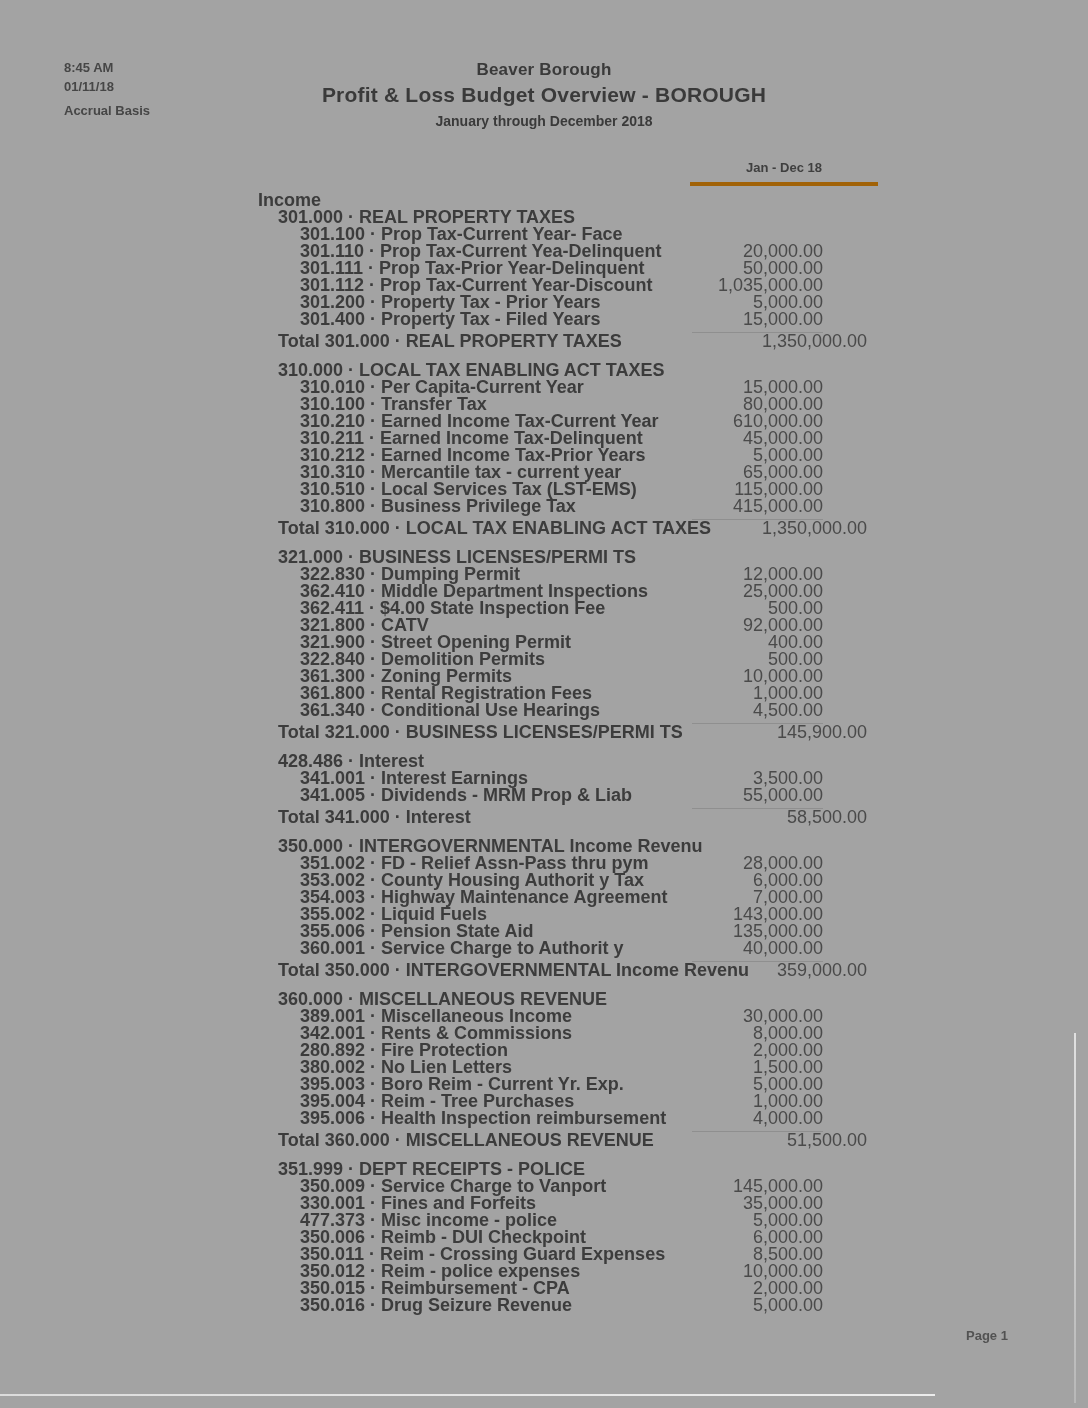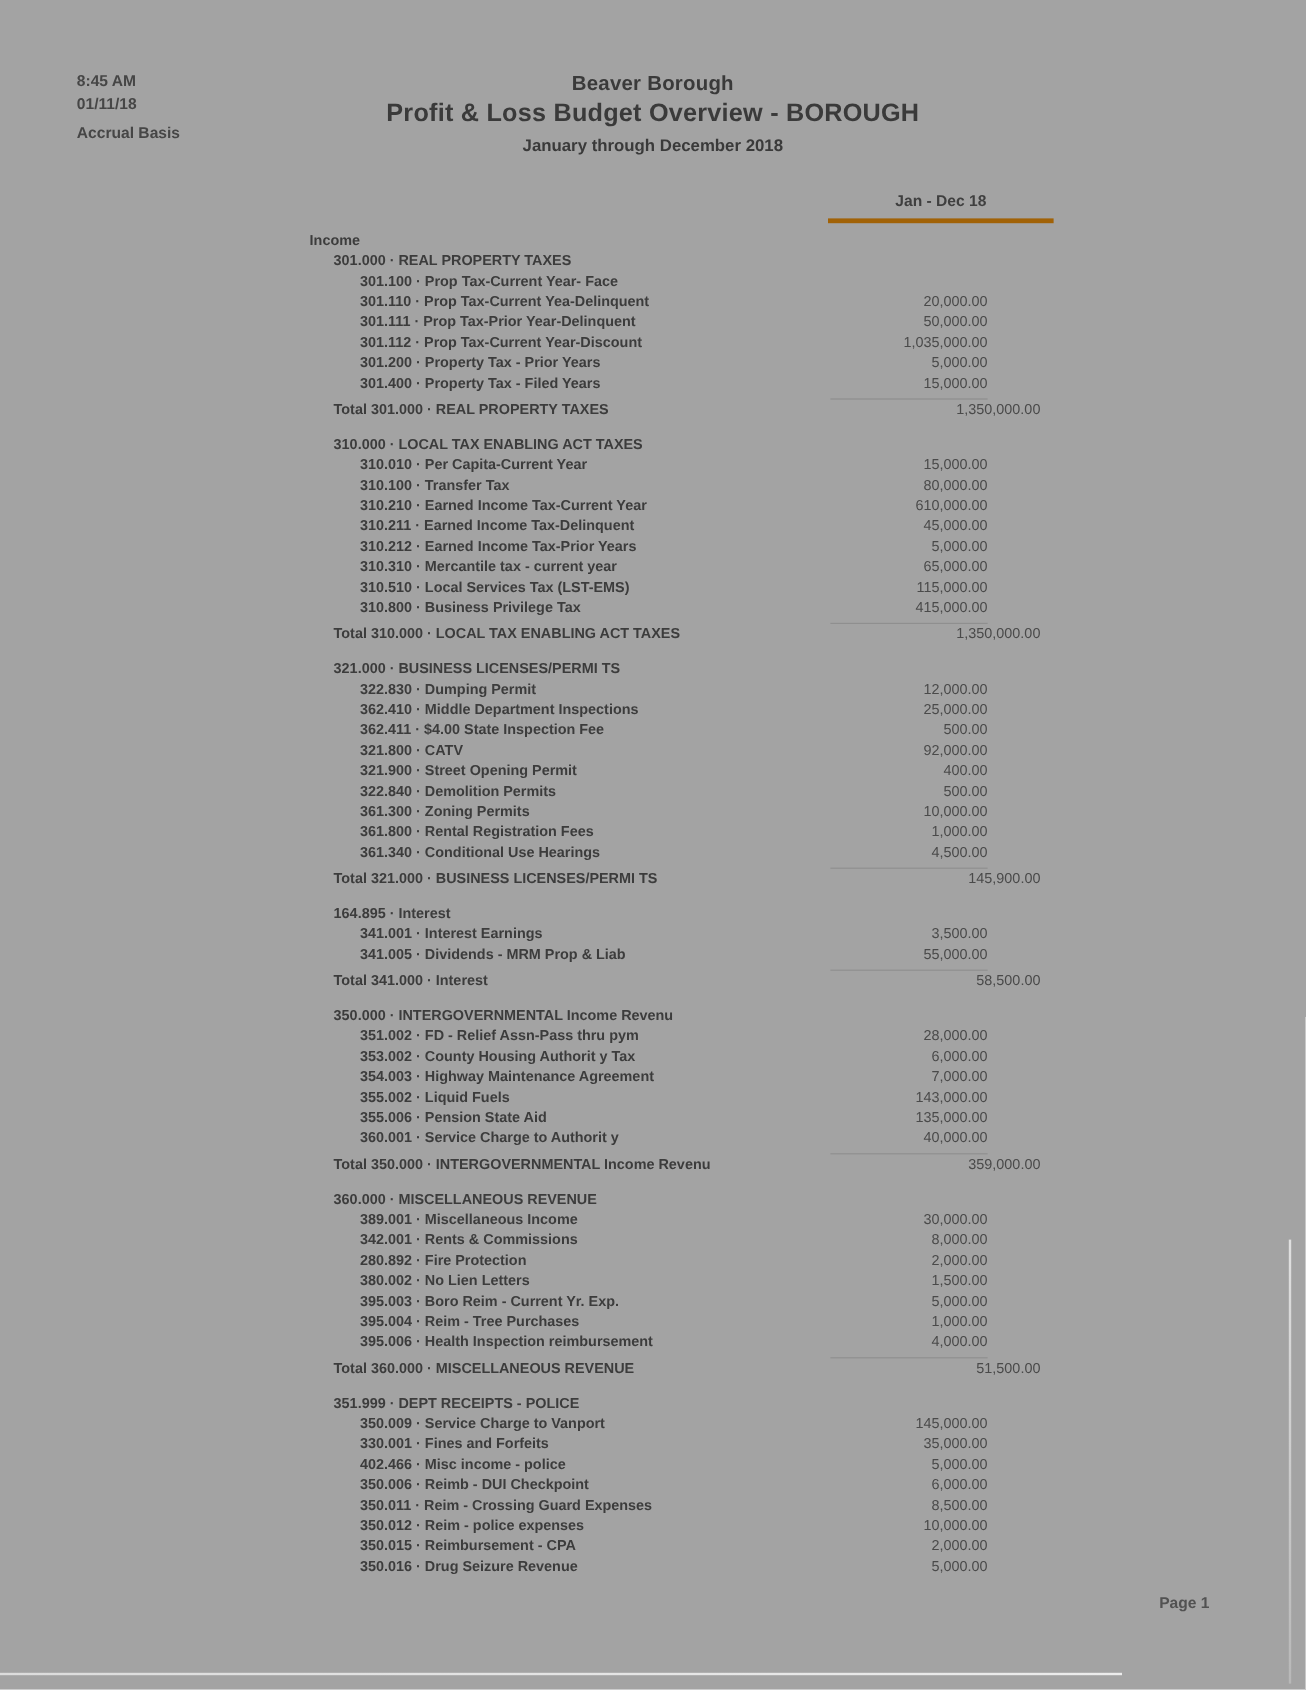--- a/index.html
+++ b/index.html
@@ -21,21 +21,21 @@
   .company { font-size:17px; font-weight:bold; letter-spacing:0.2px; }
   .report-title { font-size:21px; font-weight:bold; margin-top:3px; letter-spacing:0.2px; }
   .subtitle { font-size:14px; font-weight:bold; margin-top:6px; }
   
   .colhead {
     position:absolute; top:160px; left:690px; width:188px;
     text-align:center; font-size:13px; font-weight:bold;
     border-bottom:4px solid #a16207; padding-bottom:7px; color:#3f3f3f;
   }
   
-  .body { position:absolute; top:192px; left:0; width:960px; font-size:12px; }
+  .body { position:absolute; top:192px; left:0; width:960px; font-size:18px; }
   .row { position:relative; height:17px; line-height:17px; white-space:nowrap; }
   .lbl { font-weight:bold; color:#3c3c3c; }
   .amt {
     position:absolute; top:0; left:0; width:823px;
     text-align:right; font-weight:normal; color:#4a4a4a;
   }
   .row.total .amt { width:867px; }
   .indent0 { padding-left:258px; }
   .indent1 { padding-left:278px; }
   .indent2 { padding-left:300px; }
@@ -103,21 +103,21 @@
         <div class="row indent2"><span class="lbl">321.800 · CATV</span><span class="amt">92,000.00</span></div>
         <div class="row indent2"><span class="lbl">321.900 · Street Opening Permit</span><span class="amt">400.00</span></div>
         <div class="row indent2"><span class="lbl">322.840 · Demolition Permits</span><span class="amt">500.00</span></div>
         <div class="row indent2"><span class="lbl">361.300 · Zoning Permits</span><span class="amt">10,000.00</span></div>
         <div class="row indent2"><span class="lbl">361.800 · Rental Registration Fees</span><span class="amt">1,000.00</span></div>
         <div class="row indent2"><span class="lbl">361.340 · Conditional Use Hearings</span><span class="amt">4,500.00</span></div>
         <div class="sep"></div>
         <div class="row indent1 total"><span class="lbl">Total 321.000 · BUSINESS LICENSES/PERMI TS</span><span class="amt">145,900.00</span></div>
       </div>
       <div class="section">
-        <div class="row indent1"><span class="lbl">164.895 · Interest</span></div>
+        <div class="row indent1"><span class="lbl">428.486 · Interest</span></div>
         <div class="row indent2"><span class="lbl">341.001 · Interest Earnings</span><span class="amt">3,500.00</span></div>
         <div class="row indent2"><span class="lbl">341.005 · Dividends - MRM Prop &amp; Liab</span><span class="amt">55,000.00</span></div>
         <div class="sep"></div>
         <div class="row indent1 total"><span class="lbl">Total 341.000 · Interest</span><span class="amt">58,500.00</span></div>
       </div>
       <div class="section">
         <div class="row indent1"><span class="lbl">350.000 · INTERGOVERNMENTAL Income Revenu</span></div>
         <div class="row indent2"><span class="lbl">351.002 · FD - Relief Assn-Pass thru pym</span><span class="amt">28,000.00</span></div>
         <div class="row indent2"><span class="lbl">353.002 · County Housing Authorit y Tax</span><span class="amt">6,000.00</span></div>
         <div class="row indent2"><span class="lbl">354.003 · Highway Maintenance Agreement</span><span class="amt">7,000.00</span></div>
@@ -136,21 +136,21 @@
         <div class="row indent2"><span class="lbl">395.003 · Boro Reim - Current Yr. Exp.</span><span class="amt">5,000.00</span></div>
         <div class="row indent2"><span class="lbl">395.004 · Reim - Tree Purchases</span><span class="amt">1,000.00</span></div>
         <div class="row indent2"><span class="lbl">395.006 · Health Inspection reimbursement</span><span class="amt">4,000.00</span></div>
         <div class="sep"></div>
         <div class="row indent1 total"><span class="lbl">Total 360.000 · MISCELLANEOUS REVENUE</span><span class="amt">51,500.00</span></div>
       </div>
       <div class="section no-total">
         <div class="row indent1"><span class="lbl">351.999 · DEPT RECEIPTS - POLICE</span></div>
         <div class="row indent2"><span class="lbl">350.009 · Service Charge to Vanport</span><span class="amt">145,000.00</span></div>
         <div class="row indent2"><span class="lbl">330.001 · Fines and Forfeits</span><span class="amt">35,000.00</span></div>
-        <div class="row indent2"><span class="lbl">402.466 · Misc income - police</span><span class="amt">5,000.00</span></div>
+        <div class="row indent2"><span class="lbl">477.373 · Misc income - police</span><span class="amt">5,000.00</span></div>
         <div class="row indent2"><span class="lbl">350.006 · Reimb - DUI Checkpoint</span><span class="amt">6,000.00</span></div>
         <div class="row indent2"><span class="lbl">350.011 · Reim - Crossing Guard Expenses</span><span class="amt">8,500.00</span></div>
         <div class="row indent2"><span class="lbl">350.012 · Reim - police expenses</span><span class="amt">10,000.00</span></div>
         <div class="row indent2"><span class="lbl">350.015 · Reimbursement - CPA</span><span class="amt">2,000.00</span></div>
         <div class="row indent2"><span class="lbl">350.016 · Drug Seizure Revenue</span><span class="amt">5,000.00</span></div>
       </div>
     </div>
 
   <div class="page-num">Page 1</div>
 

